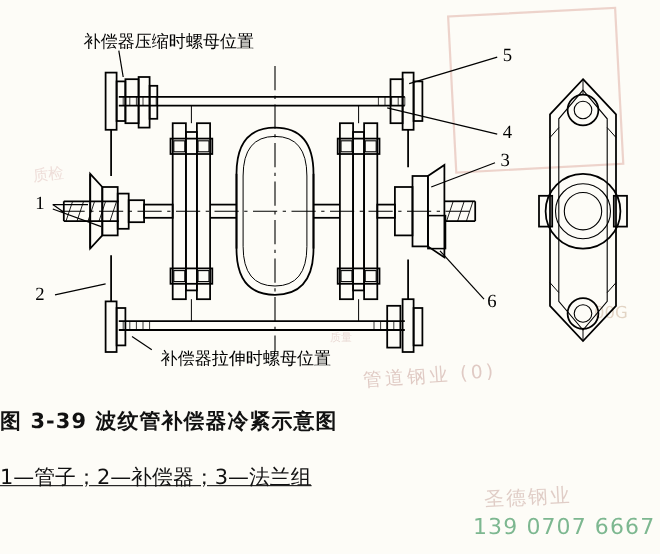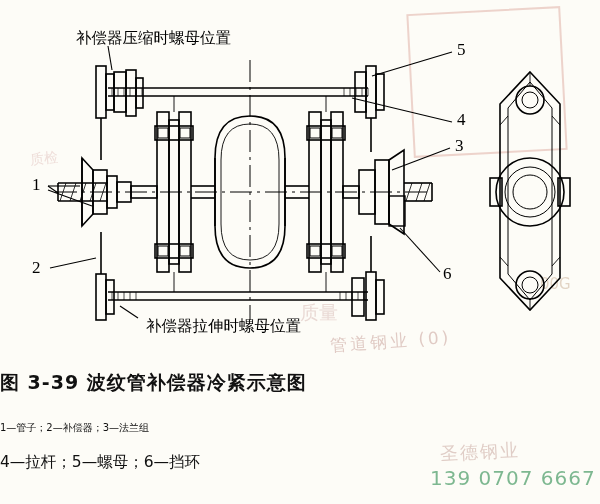--- a/index.html
+++ b/index.html
@@ -11,24 +11,24 @@
     overflow:hidden;
   }
   #stage{position:absolute;left:0;top:0;width:600px;height:504px;}
   .wm{position:absolute;color:#d8a8a0;opacity:.55;pointer-events:none;}
   .wm1{left:410px;top:10px;width:150px;height:140px;border:2px solid #e0b0a8;transform:rotate(-3deg);}
   .wm2{left:330px;top:330px;font-size:17px;letter-spacing:3px;color:#c9a39c;transform:rotate(-4deg);}
   .wm3{left:440px;top:440px;font-size:18px;color:#c9a8a0;letter-spacing:2px;transform:rotate(-3deg);}
   .wm4{left:430px;top:466px;font-size:20px;color:#15803d;letter-spacing:1px;}
   .wm5{left:30px;top:150px;font-size:14px;color:#e3c6c2;transform:rotate(-6deg);}
   .wm6{left:540px;top:275px;font-size:15px;color:#cdb49c;}
-  .wm7{left:300px;top:300px;font-size:19px;color:#d9bdb8;}
+  .wm7{left:300px;top:300px;font-size:10px;color:#d9bdb8;}
   .cap{position:absolute;text-align:left;width:100%;color:#111;}
   .cap-title{top:370px;font-size:19px;font-weight:bold;letter-spacing:1px;}
-  .cap-l1{top:421px;font-size:10px;}
+  .cap-l1{top:421px;font-size:19px;text-decoration:underline;}
   .cap-l2{top:452px;font-size:15.5px;}
   .lbl{position:absolute;font-size:15.5px;color:#000;white-space:nowrap;}
   .num{position:absolute;font-size:17px;color:#000;font-family:"Liberation Serif","DejaVu Serif",serif;}
 </style>
 </head>
 <body>
 
 <div id="stage">
 
   <div class="wm wm1"></div>
@@ -214,15 +214,14 @@
 
   <div class="num" style="left:32px;top:175px;">1</div>
   <div class="num" style="left:32px;top:258px;">2</div>
   <div class="num" style="left:455px;top:136px;">3</div>
   <div class="num" style="left:457px;top:110px;">4</div>
   <div class="num" style="left:457px;top:40px;">5</div>
   <div class="num" style="left:443px;top:264px;">6</div>
 
   <div class="cap cap-title">图 3-39   波纹管补偿器冷紧示意图</div>
   <div class="cap cap-l1">1—管子；2—补偿器；3—法兰组</div>
-  <div class="cap cap-l2">4—拉杆；5—螺母；6—挡环</div>
 
 </div>
 
 </body></html>

